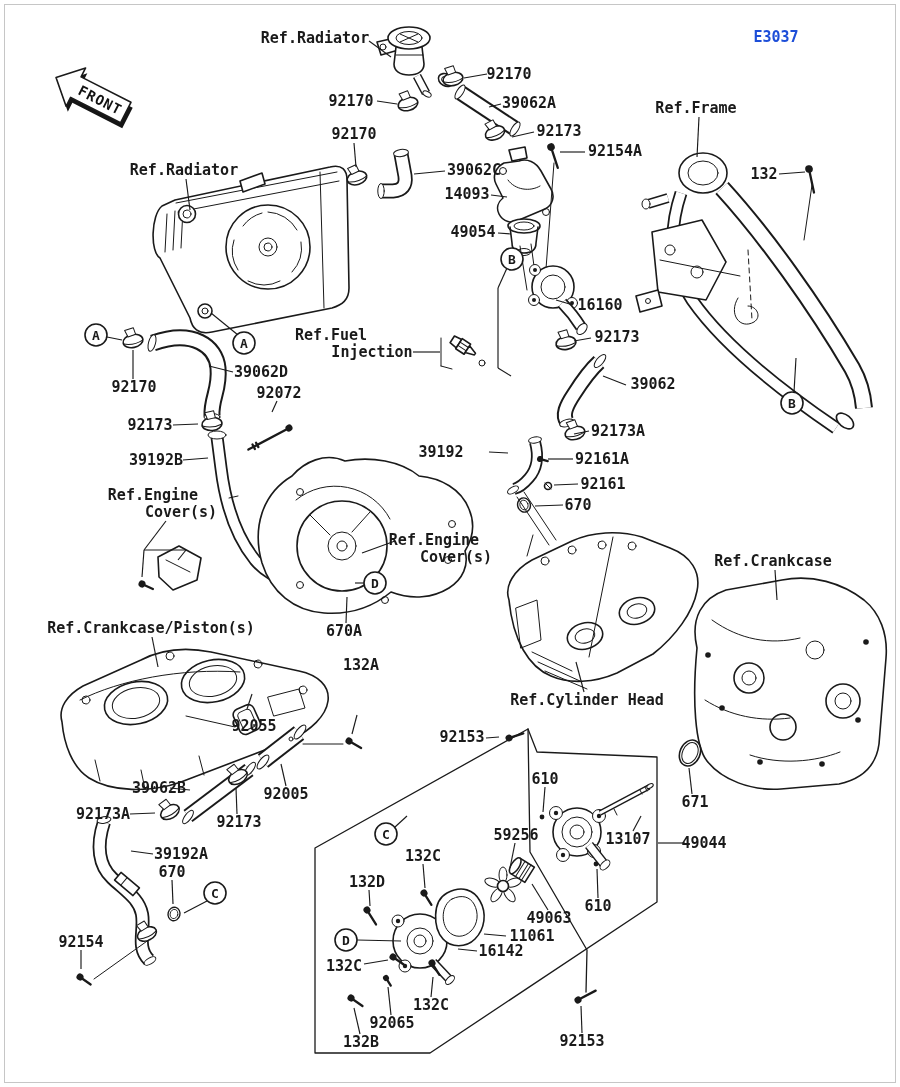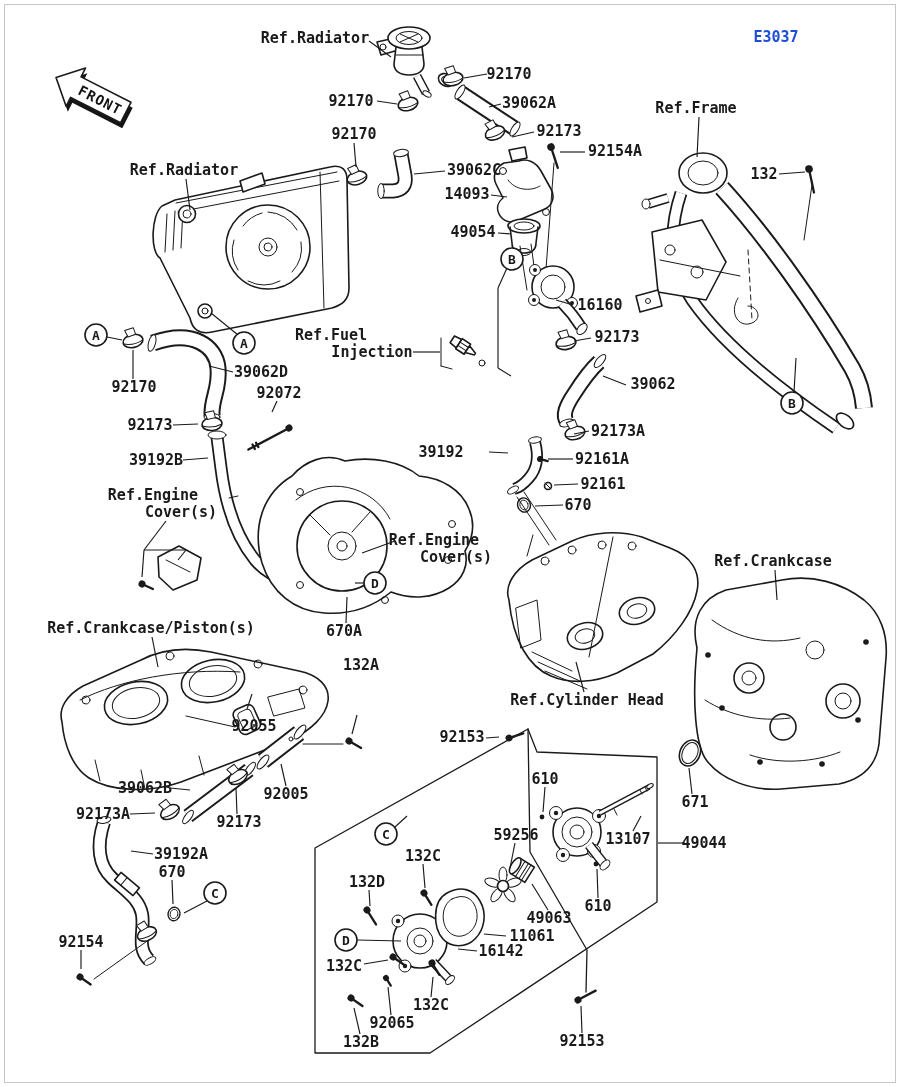--- a/index.html
+++ b/index.html
@@ -530,21 +530,21 @@
       <div class="lbl part-label" style="left: 578px; top: 505px;">670</div>
       <div class="lbl part-label" style="left: 441px; top: 452px;">39192</div>
       <div class="lbl part-label" style="left: 261px; top: 372px;">39062D</div>
       <div class="lbl part-label" style="left: 279px; top: 393px;">92072</div>
       <div class="lbl part-label" style="left: 134px; top: 387px;">92170</div>
       <div class="lbl part-label" style="left: 150px; top: 425px;">92173</div>
       <div class="lbl part-label" style="left: 156px; top: 460px;">39192B</div>
       <div class="lbl part-label" style="left: 344px; top: 631px;">670A</div>
       <div class="lbl part-label" style="left: 254px; top: 686px; margin-top: 40px;">92055</div>
       <div class="lbl part-label" style="left: 361px; top: 665px;">132A</div>
-      <div class="lbl part-label" style="left: 145px; top: 788px;">39062B</div>
+      <div class="lbl part-label" style="left: 159px; top: 788px;">39062B</div>
       <div class="lbl part-label" style="left: 103px; top: 814px;">92173A</div>
       <div class="lbl part-label" style="left: 239px; top: 822px;">92173</div>
       <div class="lbl part-label" style="left: 286px; top: 794px;">92005</div>
       <div class="lbl part-label" style="left: 181px; top: 854px;">39192A</div>
       <div class="lbl part-label" style="left: 172px; top: 872px;">670</div>
       <div class="lbl part-label" style="left: 81px; top: 942px;">92154</div>
       <div class="lbl part-label" style="left: 462px; top: 737px;">92153</div>
       <div class="lbl part-label" style="left: 545px; top: 779px;">610</div>
       <div class="lbl part-label" style="left: 695px; top: 802px;">671</div>
       <div class="lbl part-label" style="left: 628px; top: 839px;">13107</div>

